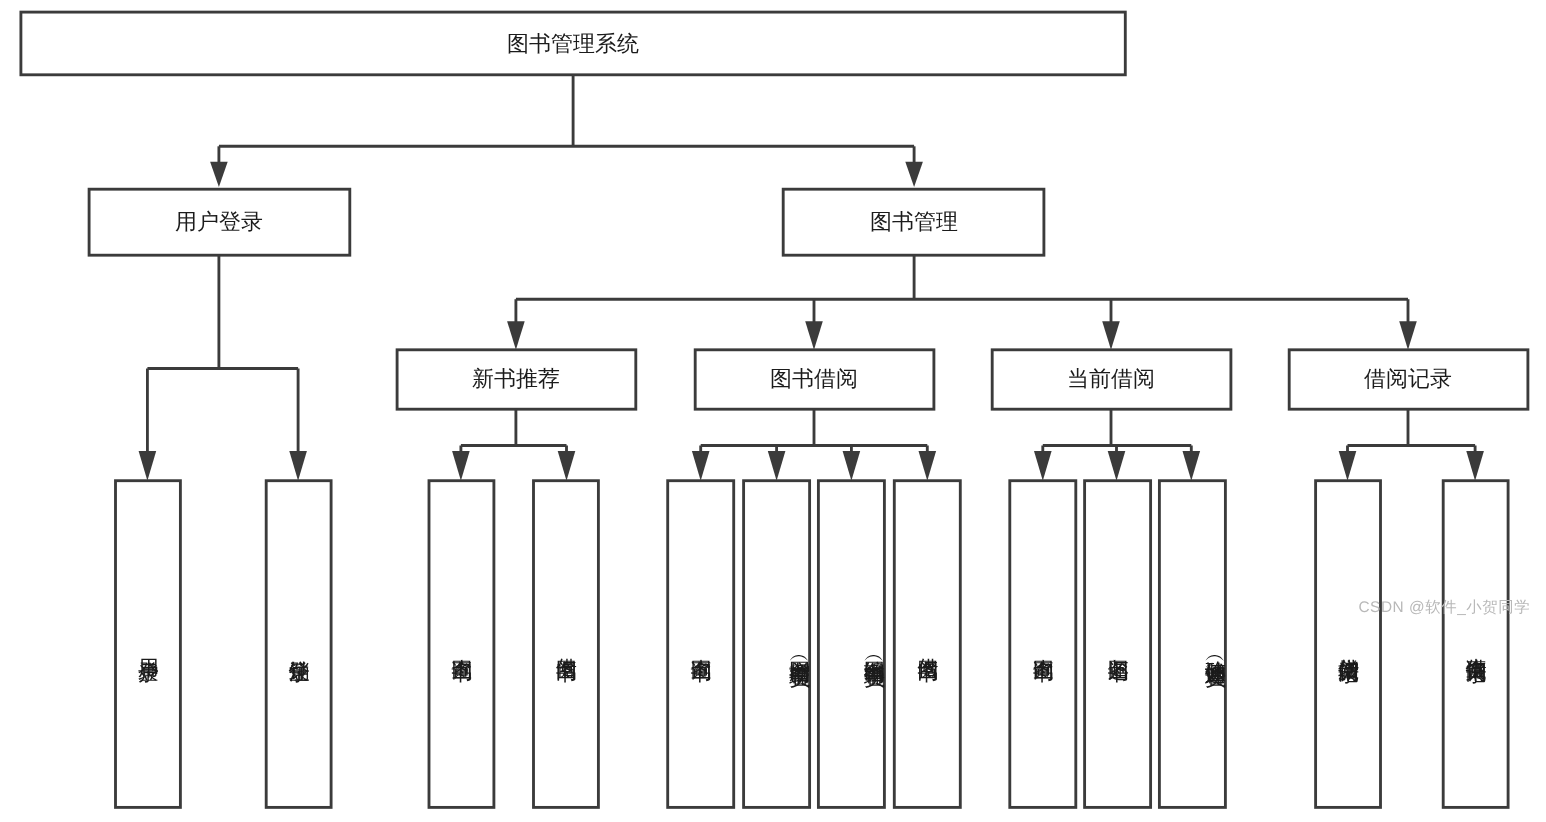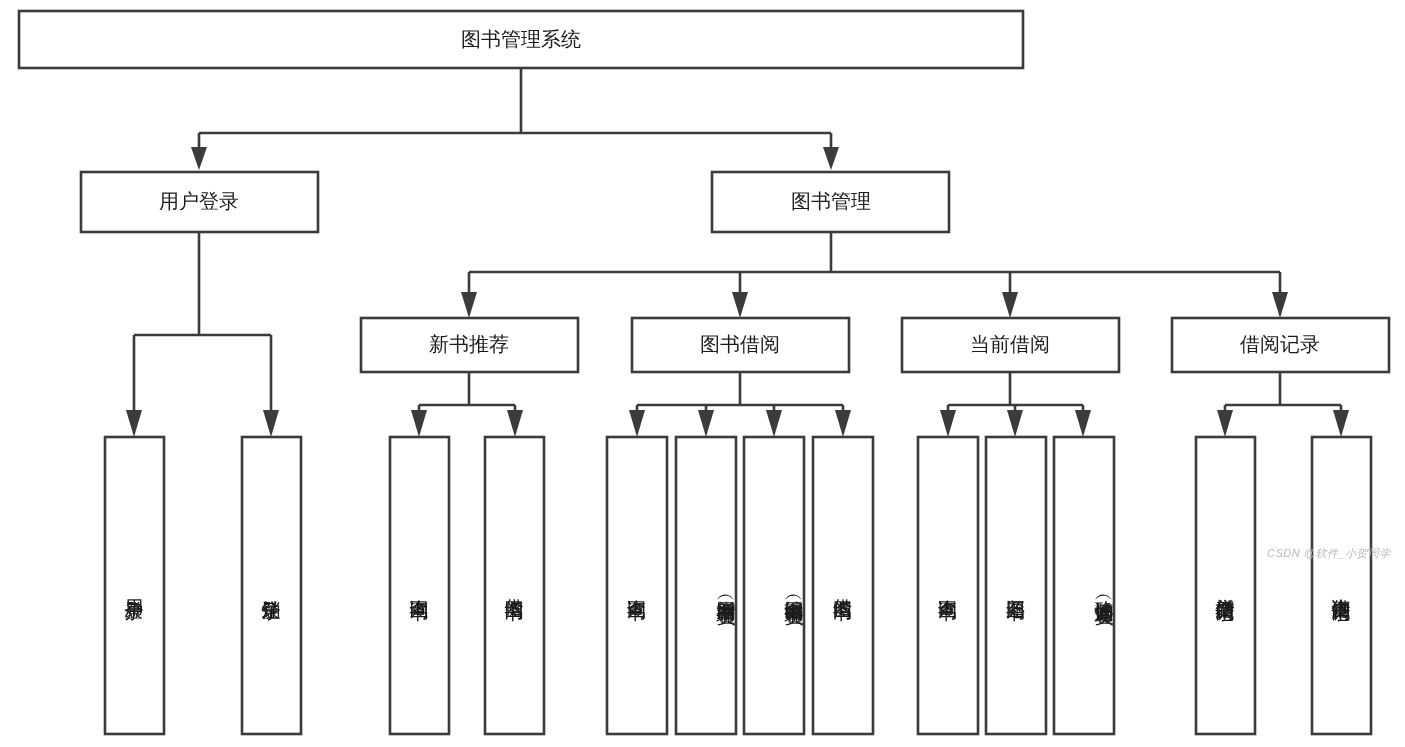--- a/index.html
+++ b/index.html
@@ -61,25 +61,24 @@
     letter-spacing: 1px;
     line-height: 1;
     white-space: nowrap;
     pointer-events: none;
   }
   .watermark {
     position: absolute;
     right: 14px;
     bottom: 4px;
     font-family: "Liberation Sans", "DejaVu Sans", sans-serif;
-    font-size: 11px;
+    font-size: 14px;
     color: #b8b8b8;
     letter-spacing: 0.5px;
     white-space: nowrap;
-    font-style: italic;
   }
 </style>
 </head>
 <body>
 
 <div id="diagram-root">
 
   <svg class="diagram-canvas" viewBox="0 0 1405 747" xmlns="http://www.w3.org/2000/svg">
 
     <rect class="node-box" x="19" y="11" width="1004" height="57"></rect>

